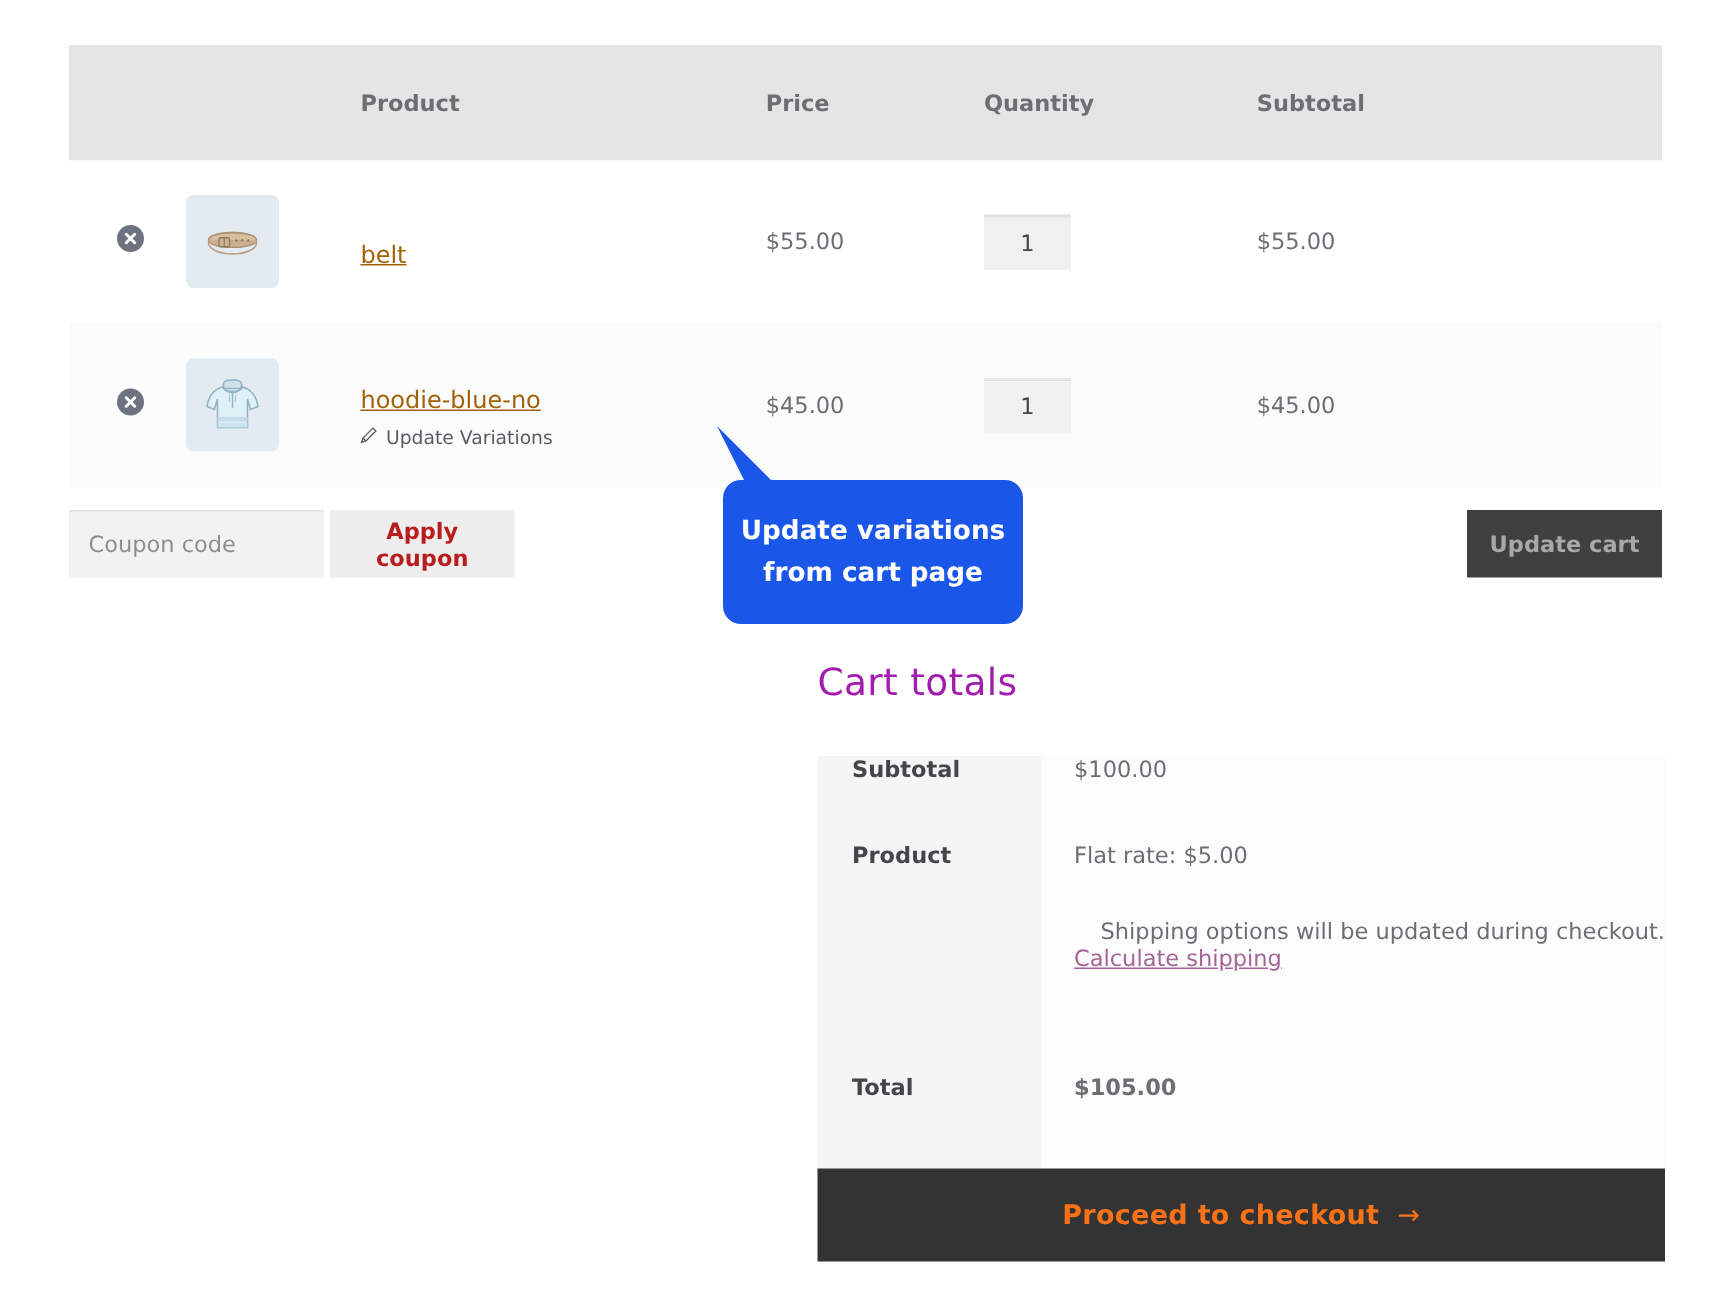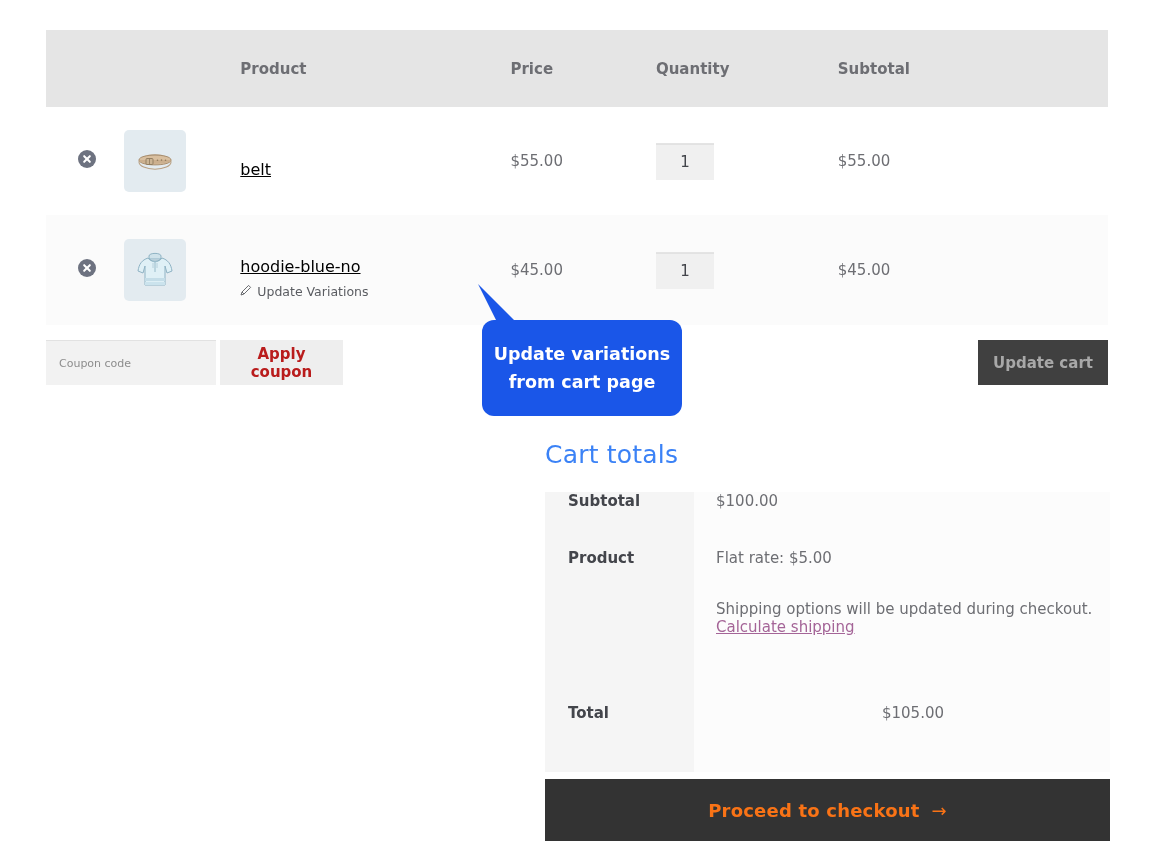--- a/index.html
+++ b/index.html
@@ -87,21 +87,21 @@
     border-radius: 5px;
     background: #e3ebf0;
     display: flex;
     align-items: center;
     justify-content: center;
     margin-left: 8px;
   }
 
   
   .prod-link {
-    color: #000000;
+    color: #a16207;
     text-decoration: underline;
     font-size: 16px;
     cursor: pointer;
     display: inline-block;
     margin-top: 16px;
   }
   .update-variations {
     margin-top: 8px;
     font-size: 12.5px;
     color: #5a5c61;
@@ -142,21 +142,21 @@
     position: absolute;
     left: 0;
     top: 0;
     width: 170px;
     height: 45px;
     background: #f2f2f2;
     border: none;
     border-top: 1px solid #e2e2e2;
     box-sizing: border-box;
     padding: 0 13px;
-    font-size: 11px;
+    font-size: 15px;
     color: #7d7d7d;
     font-family: inherit;
     outline: none;
   }
   .coupon-input::placeholder { color: #8d8d8d; }
   .apply-coupon {
     position: absolute;
     left: 174px;
     top: 0;
     width: 123px;
@@ -217,22 +217,22 @@
   
   .totals-wrap {
     position: absolute;
     left: 545px;
     top: 440px;
     width: 565px;
   }
   .totals-title {
     font-size: 25px;
     font-weight: 400;
-    color: #3b82f6;
-    margin: 0 0 23px 0;
+    color: #a21caf;
+    margin: 0 0 35px 0;
     letter-spacing: 0.2px;
   }
   table.totals-table {
     width: 100%;
     border-collapse: collapse;
     table-layout: fixed;
   }
   table.totals-table th {
     width: 126px;
     background: #f5f5f5;
@@ -246,23 +246,23 @@
   table.totals-table td {
     background: #fcfcfc;
     font-size: 15px;
     color: #6d6e73;
     padding: 0 0 0 22px;
     vertical-align: top;
   }
   .row-subtotal th, .row-subtotal td { height: 57px; padding-top: 22px; }
   .row-shipping th, .row-shipping td { height: 155px; padding-top: 22px; }
   .row-total th, .row-total td { height: 68px; padding-top: 25px; }
-  .row-total td { font-weight: 400; color: #43454b; text-align: center; }
+  .row-total td { font-weight: 700; color: #43454b; }
   .ship-line { margin: 0 0 0 0; }
-  .ship-note { margin: 33px 0 0 0; }
+  .ship-note { margin: 33px 0 0 12px; text-align: right; }
   .calc-link {
     display: inline-block;
     color: #a46497;
     text-decoration: underline;
     cursor: pointer;
   }
 
   .checkout-btn {
     position: absolute;
     left: 545px;

